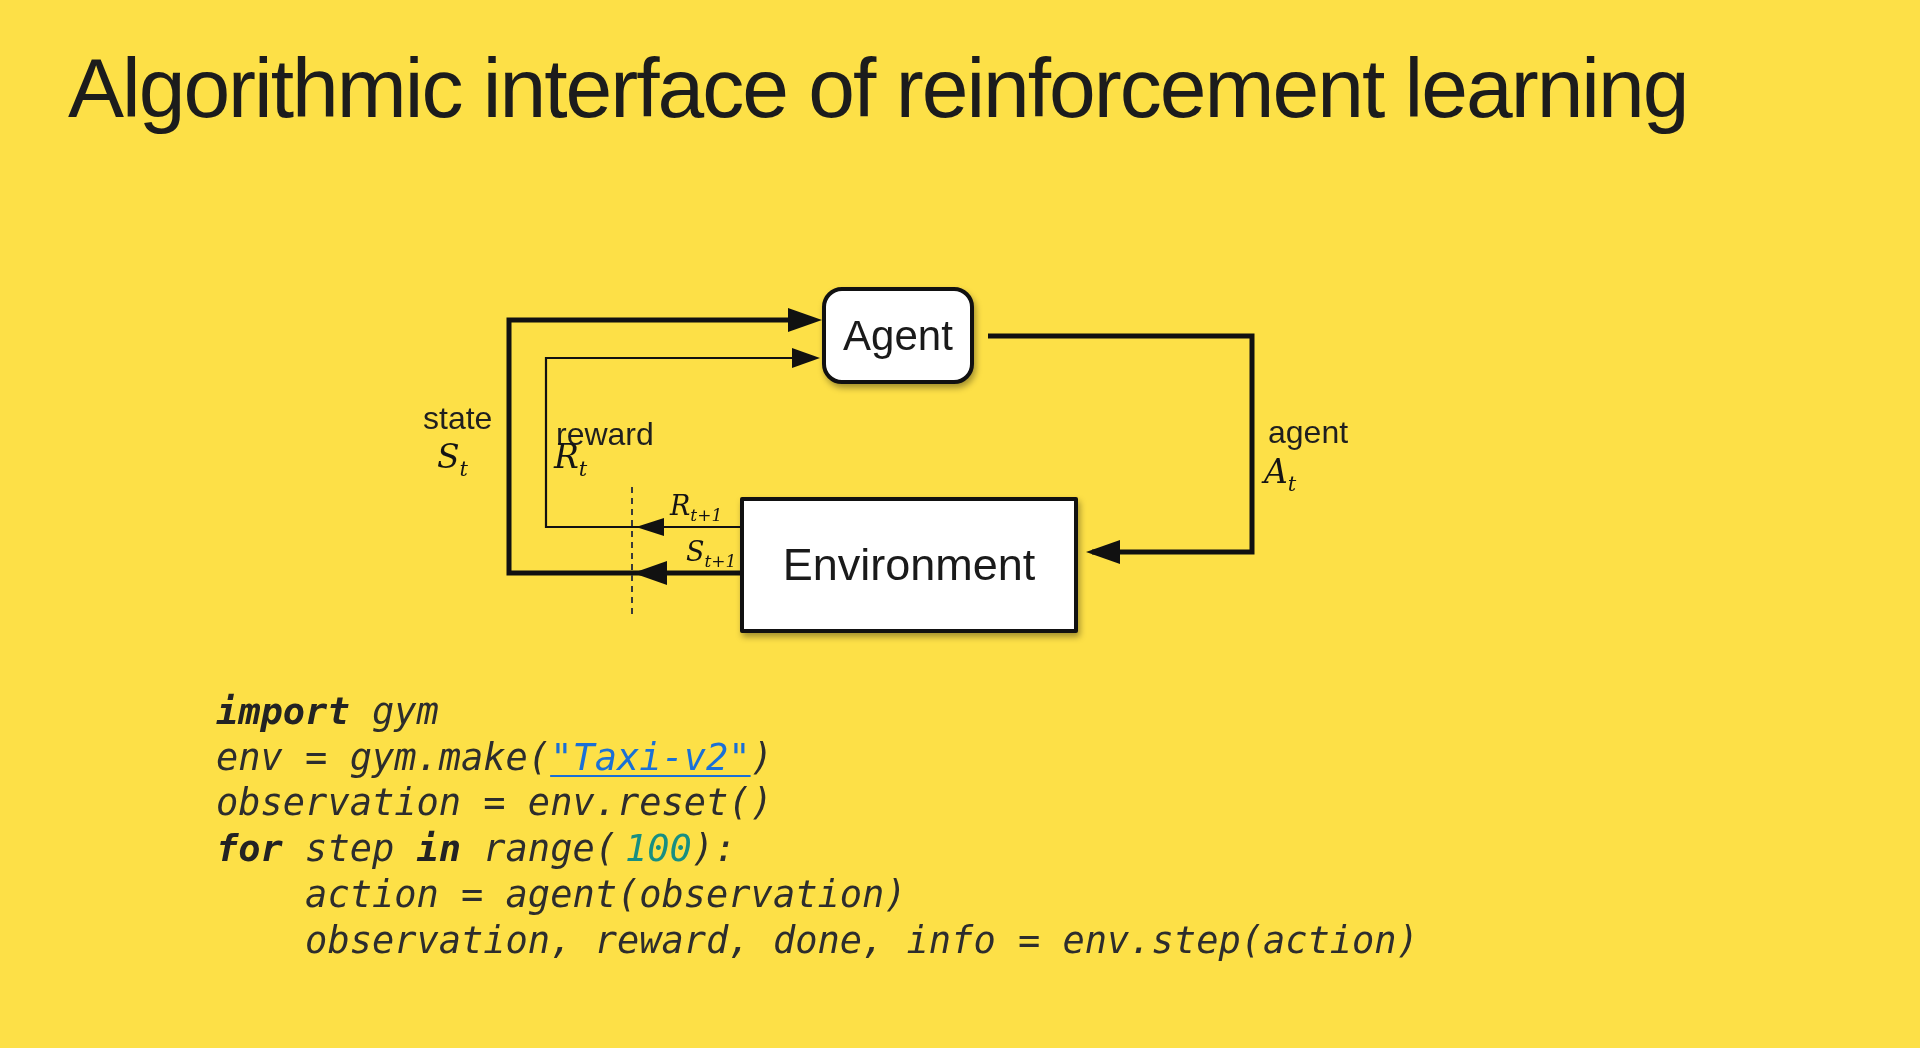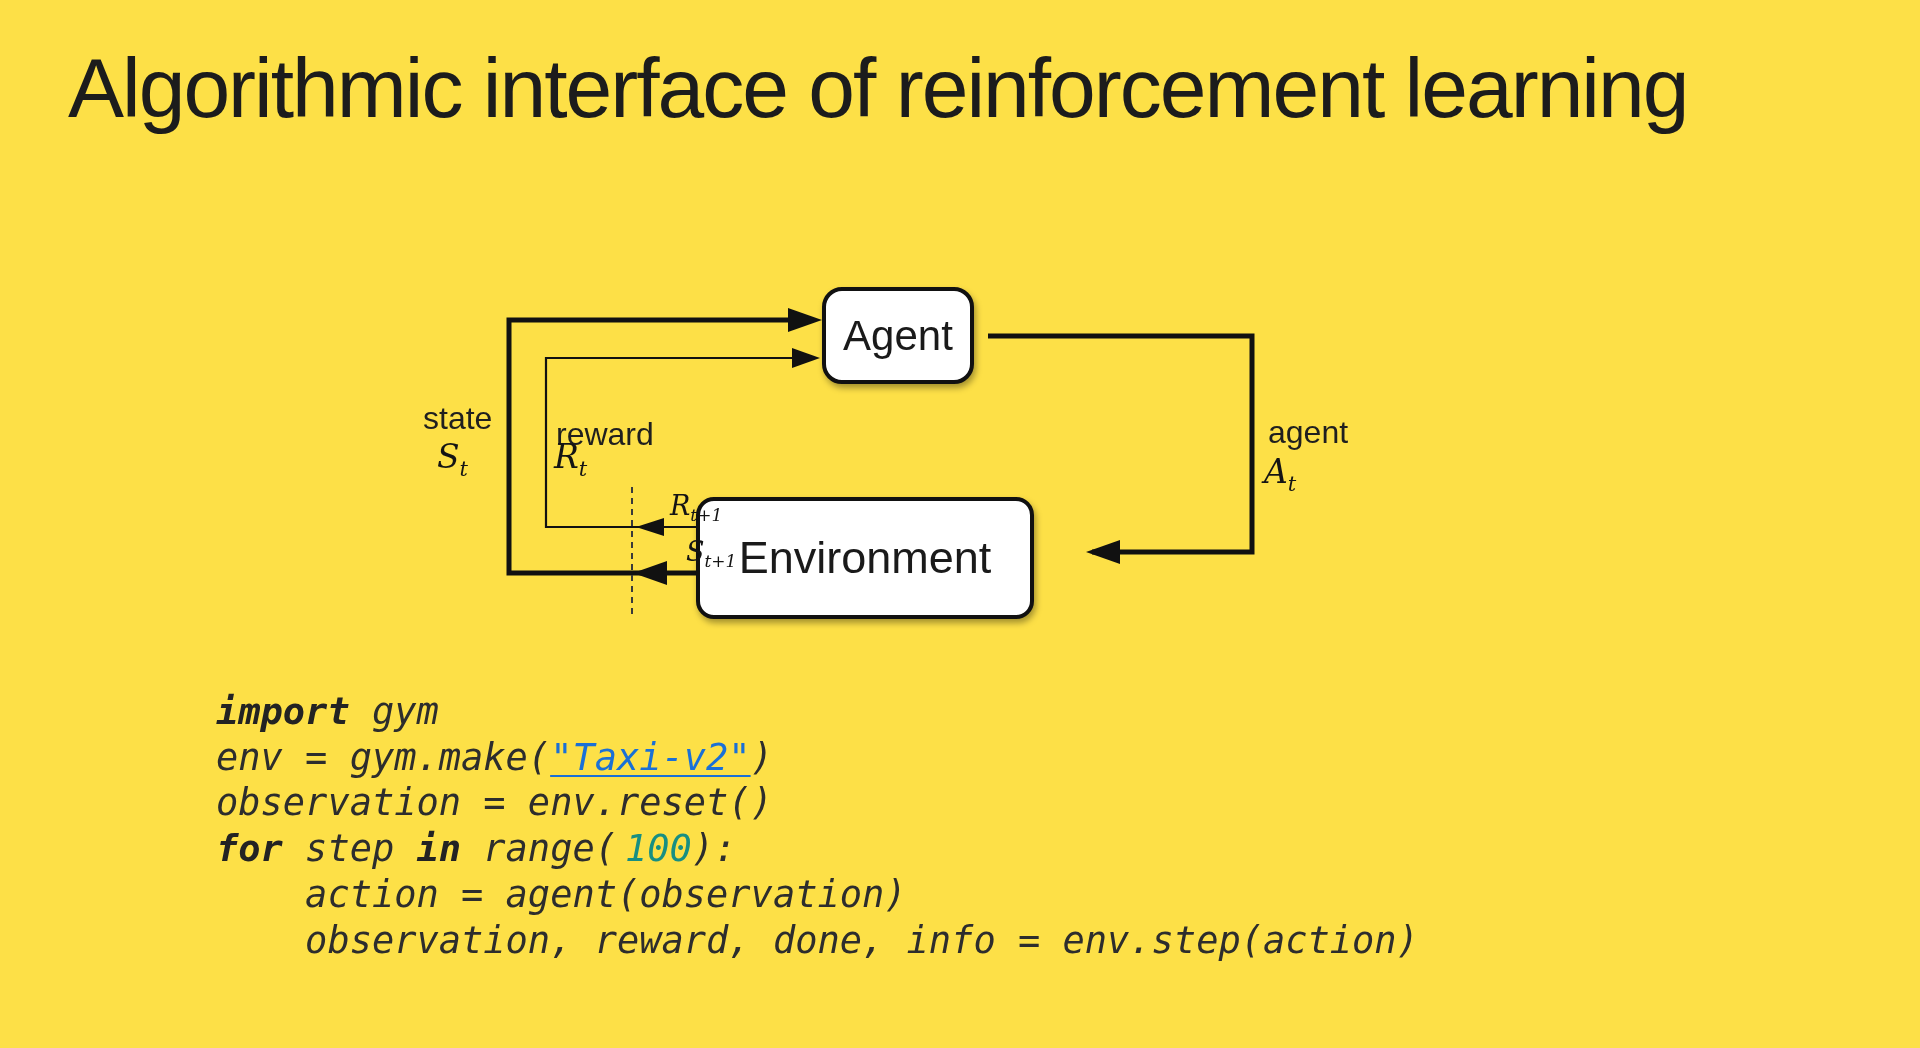--- a/index.html
+++ b/index.html
@@ -12,21 +12,21 @@
     letter-spacing:-2px;color:#1c1c1c;white-space:nowrap;
   }
   
   .diagram-svg{position:absolute;left:0;top:0;width:1920px;height:1048px;}
   .dbox{
     position:absolute;display:flex;align-items:center;justify-content:center;
     background:#ffffff;border:4px solid #111111;box-sizing:border-box;
     box-shadow:2px 4px 6px rgba(0,0,0,0.35);color:#1a1a1a;
   }
   .agent-box{left:822px;top:287px;width:152px;height:97px;border-radius:20px;font-size:42px;text-align:center;}
-  .env-box{left:696px;top:497px;width:338px;height:122px;border-radius:18px;font-size:45px;}
+  .env-box{left:740px;top:497px;width:338px;height:136px;border-radius:2px;font-size:45px;}
   .dlabel{position:absolute;font-size:32px;color:#1f1f1f;white-space:nowrap;}
   .mlabel{
     position:absolute;font-family:"DejaVu Serif",serif;font-style:italic;
     font-size:33px;color:#141414;white-space:nowrap;
   }
   .mlabel sub{font-size:21px;line-height:0;}
   .mlabel.small{font-size:27px;}
   .mlabel.small sub{font-size:17px;}
   
   .code{

